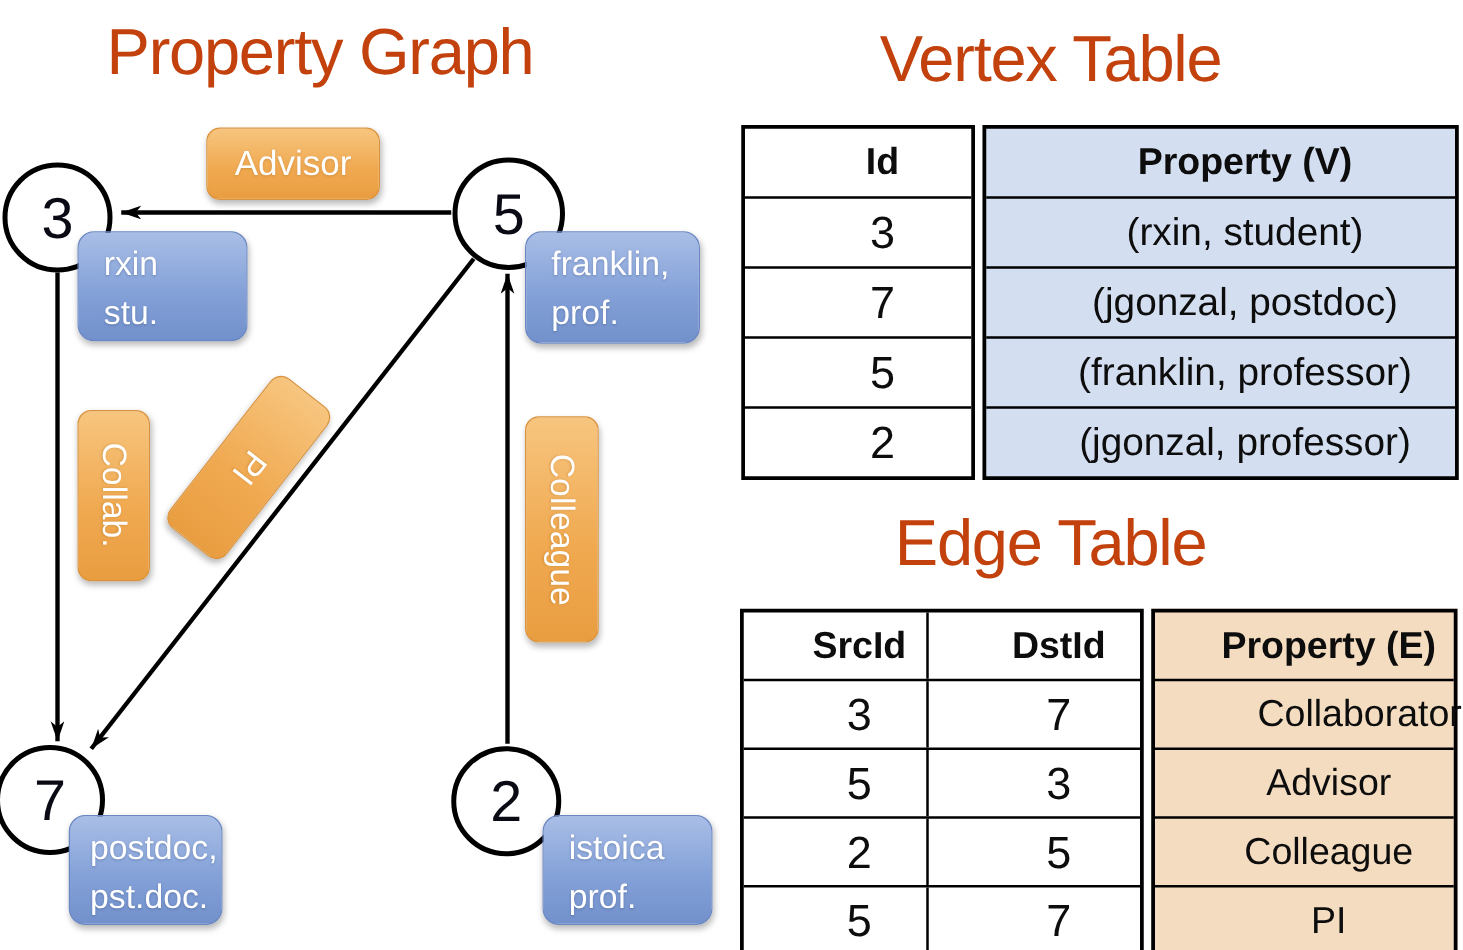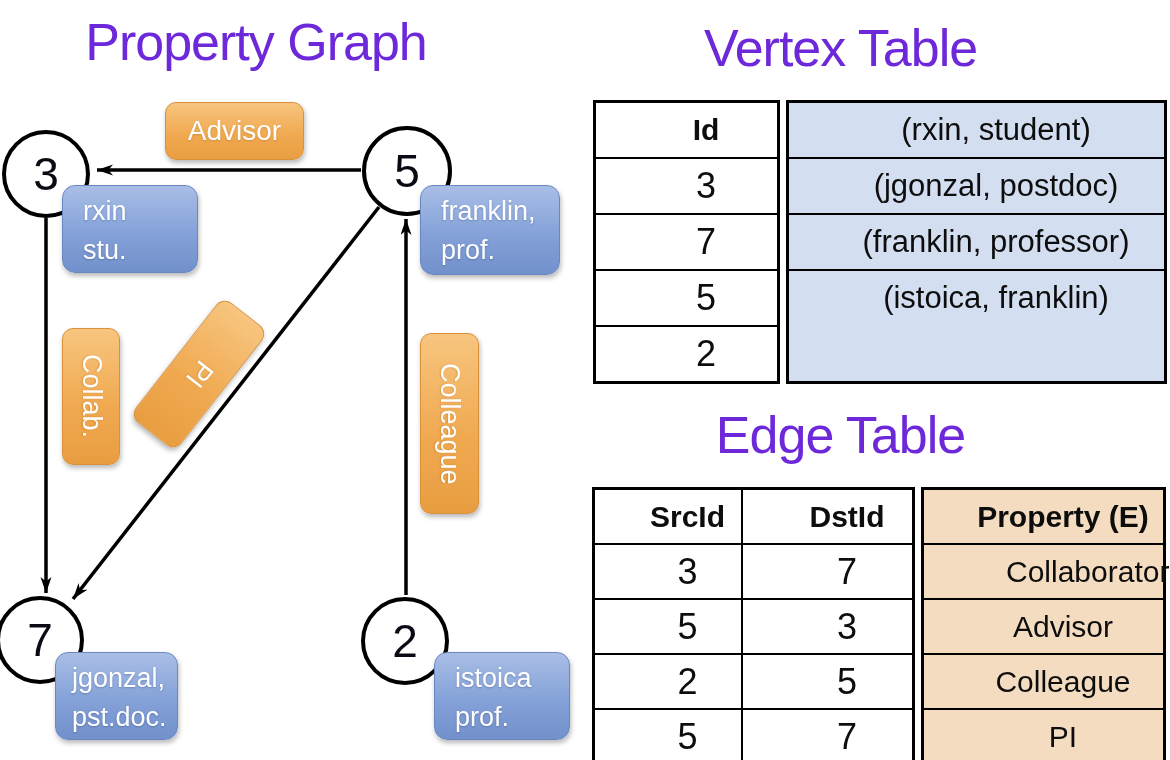--- a/index.html
+++ b/index.html
@@ -4,21 +4,21 @@
 <style>
   html,body { margin:0; padding:0; }
   body {
     width:1170px; height:760px; position:relative; overflow:hidden;
     background:#ffffff; font-family:"Liberation Sans", sans-serif; color:#111;
   }
 
   
   .big-title {
     position:absolute; text-align:center; font-size:52px; font-weight:400;
-    color:#6d28d9; letter-spacing:-1px; white-space:nowrap;
+    color:#c2410c; letter-spacing:-1px; white-space:nowrap;
   }
 
   
   .node {
     position:absolute; background:#fff; border:4px solid #000; border-radius:50%;
     display:flex; align-items:center; justify-content:center;
     font-size:46px; color:#0a0a14; box-sizing:border-box;
   }
 
   
@@ -92,21 +92,21 @@
 
 <div class="pill-blue" style="left:62px; top:185px; width:136px; height:88px;">
   <span>rxin</span>
   <span>stu.</span>
 </div>
 <div class="pill-blue" style="left:420px; top:185px; width:140px; height:90px;">
   <span>franklin,</span>
   <span>prof.</span>
 </div>
 <div class="pill-blue" style="left:55px; top:652px; width:123px; height:88px; padding-left:16px;">
-  <span>jgonzal,</span>
+  <span>postdoc,</span>
   <span>pst.doc.</span>
 </div>
 <div class="pill-blue" style="left:422px; top:652px; width:136px; height:88px;margin-left:12px;">
   <span>istoica</span>
   <span>prof.</span>
 </div>
 
 <div class="pill-orange" style="left:165px; top:102px; width:137px; height:56px;">
   <span>Advisor</span>
 </div>
@@ -135,30 +135,33 @@
       </div>
     <div class="trow">
         <div class="tcell num" style="width:100%;">5</div>
       </div>
     <div class="trow">
         <div class="tcell num" style="width:100%;">2</div>
       </div>
   </div>
   <div class="sub bg-blue" style="width:381px;">
     <div class="trow">
+        <div class="tcell hdr" style="width:100%;">Property (V)</div>
+      </div>
+    <div class="trow">
         <div class="tcell" style="width:100%;">(rxin, student)</div>
       </div>
     <div class="trow">
         <div class="tcell" style="width:100%;">(jgonzal, postdoc)</div>
       </div>
     <div class="trow">
         <div class="tcell" style="width:100%;">(franklin, professor)</div>
       </div>
     <div class="trow">
-        <div class="tcell" style="width:100%;">(istoica, franklin)</div>
+        <div class="tcell" style="width:100%;">(jgonzal, professor)</div>
       </div>
   </div>
 </div>
 
 <div class="big-title" style="left:593px; width:495px; top:405px;">Edge Table</div>
 
 <div class="tbl-wrap e-rows" style="left:592px; top:487px;">
   <div class="sub" style="width:323px;">
     <div class="trow">
       <div class="tcell hdr" style="width:146px;">SrcId</div>

